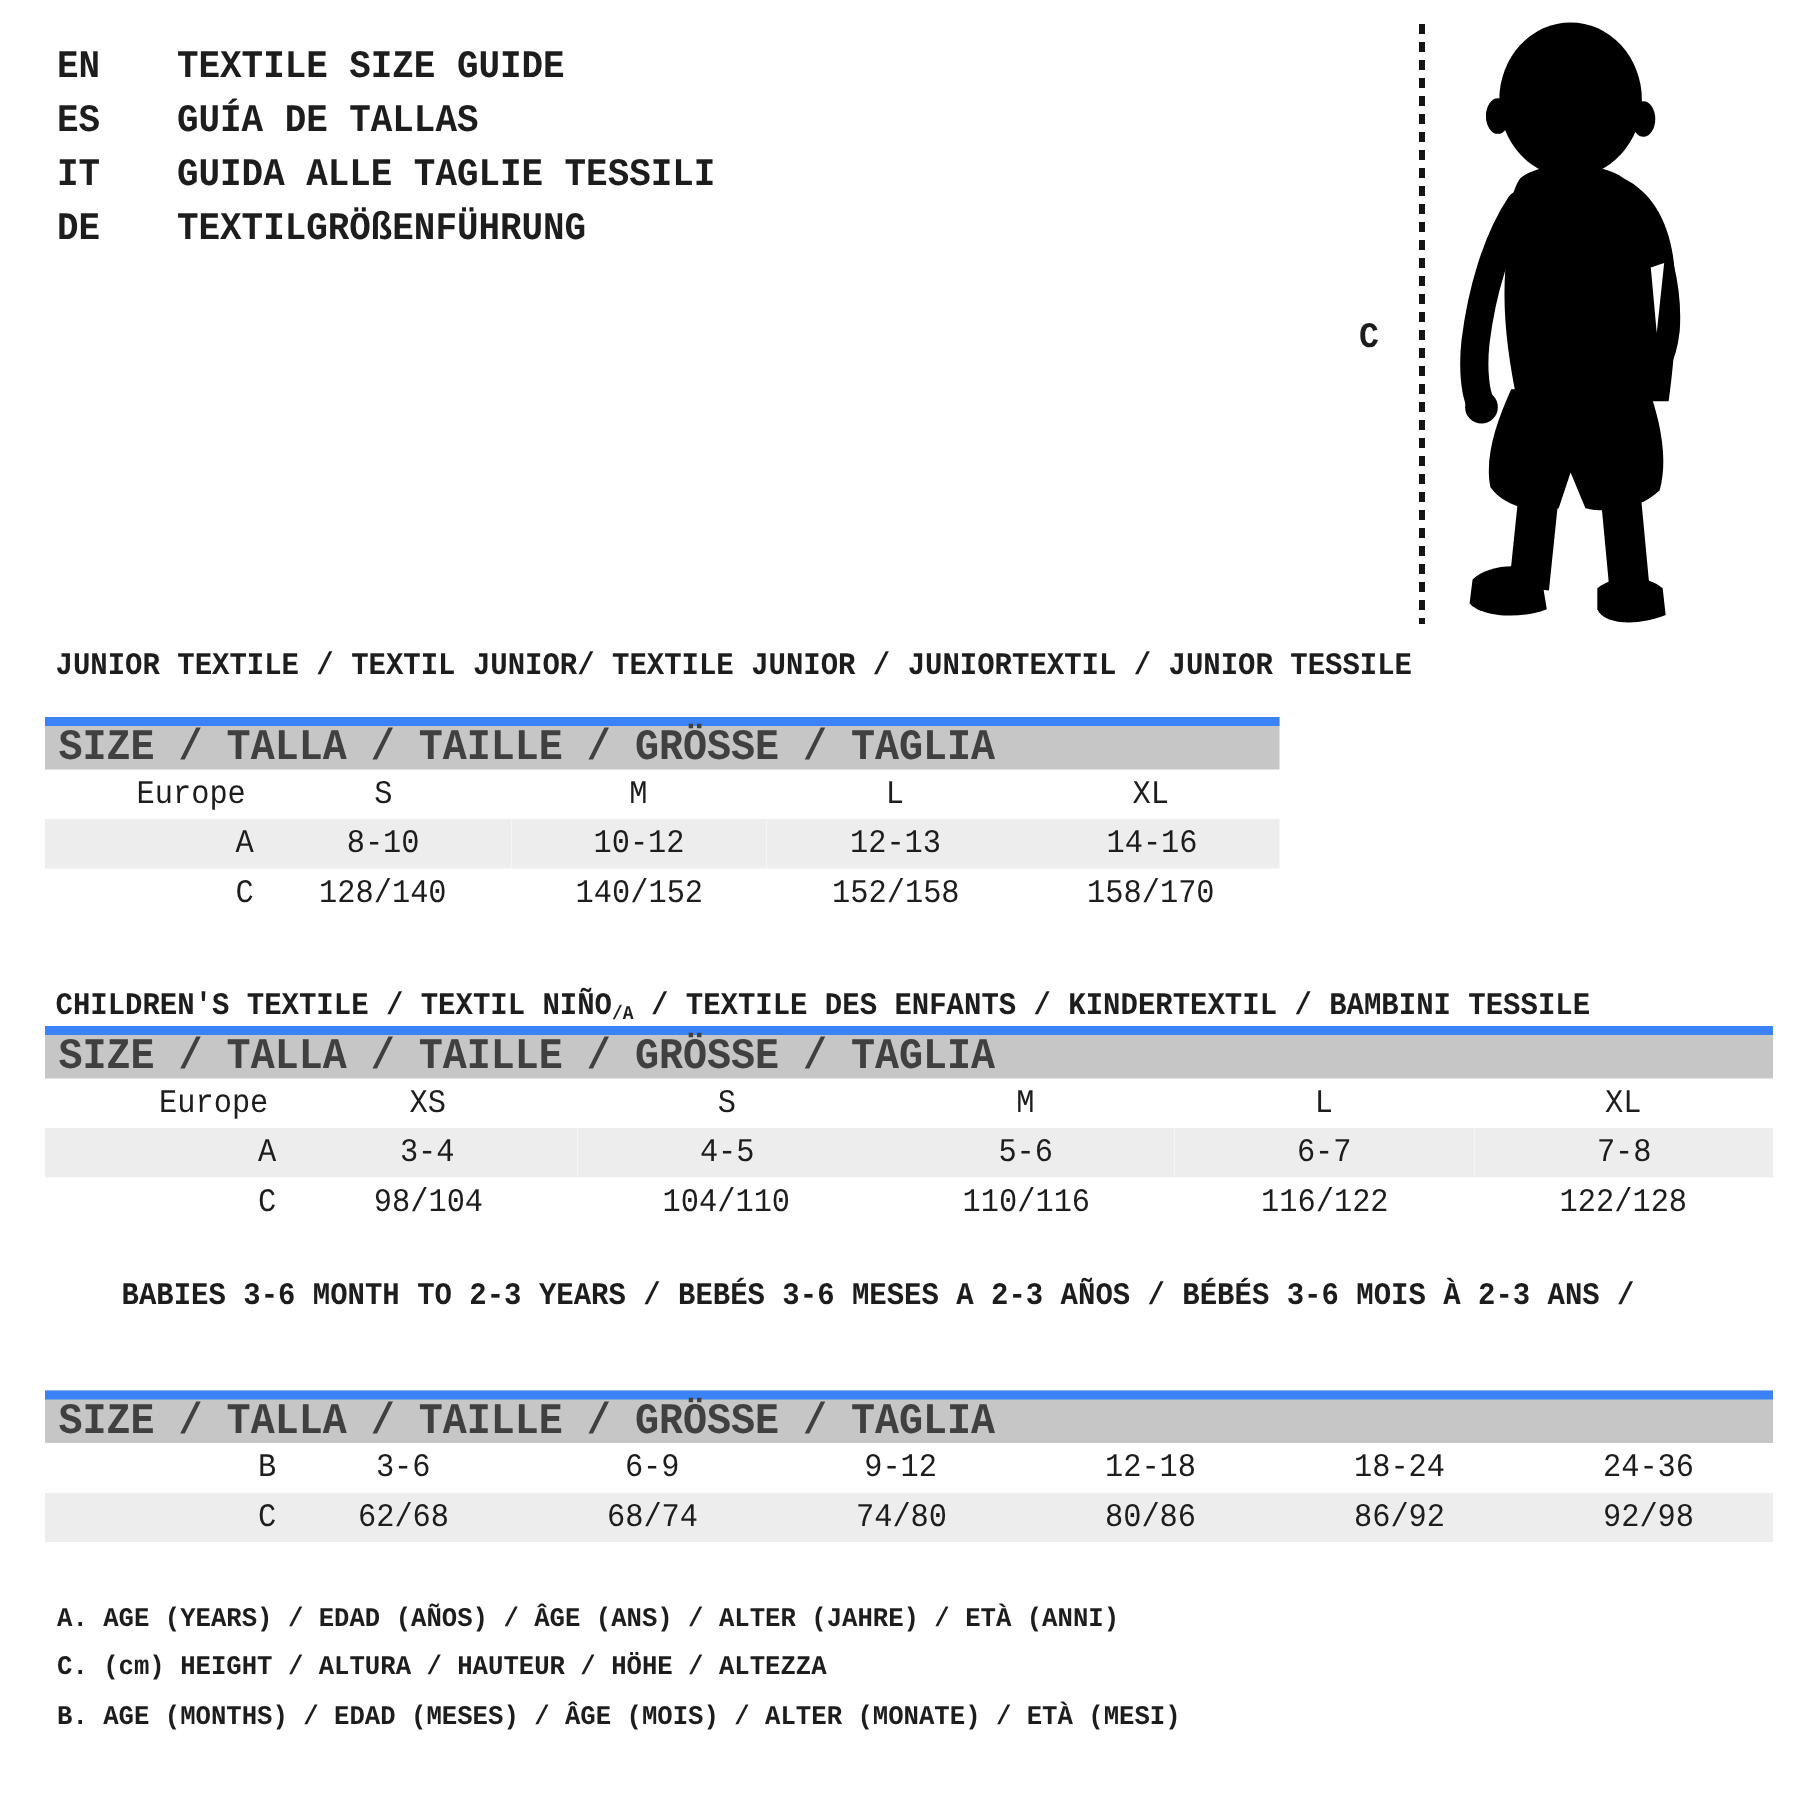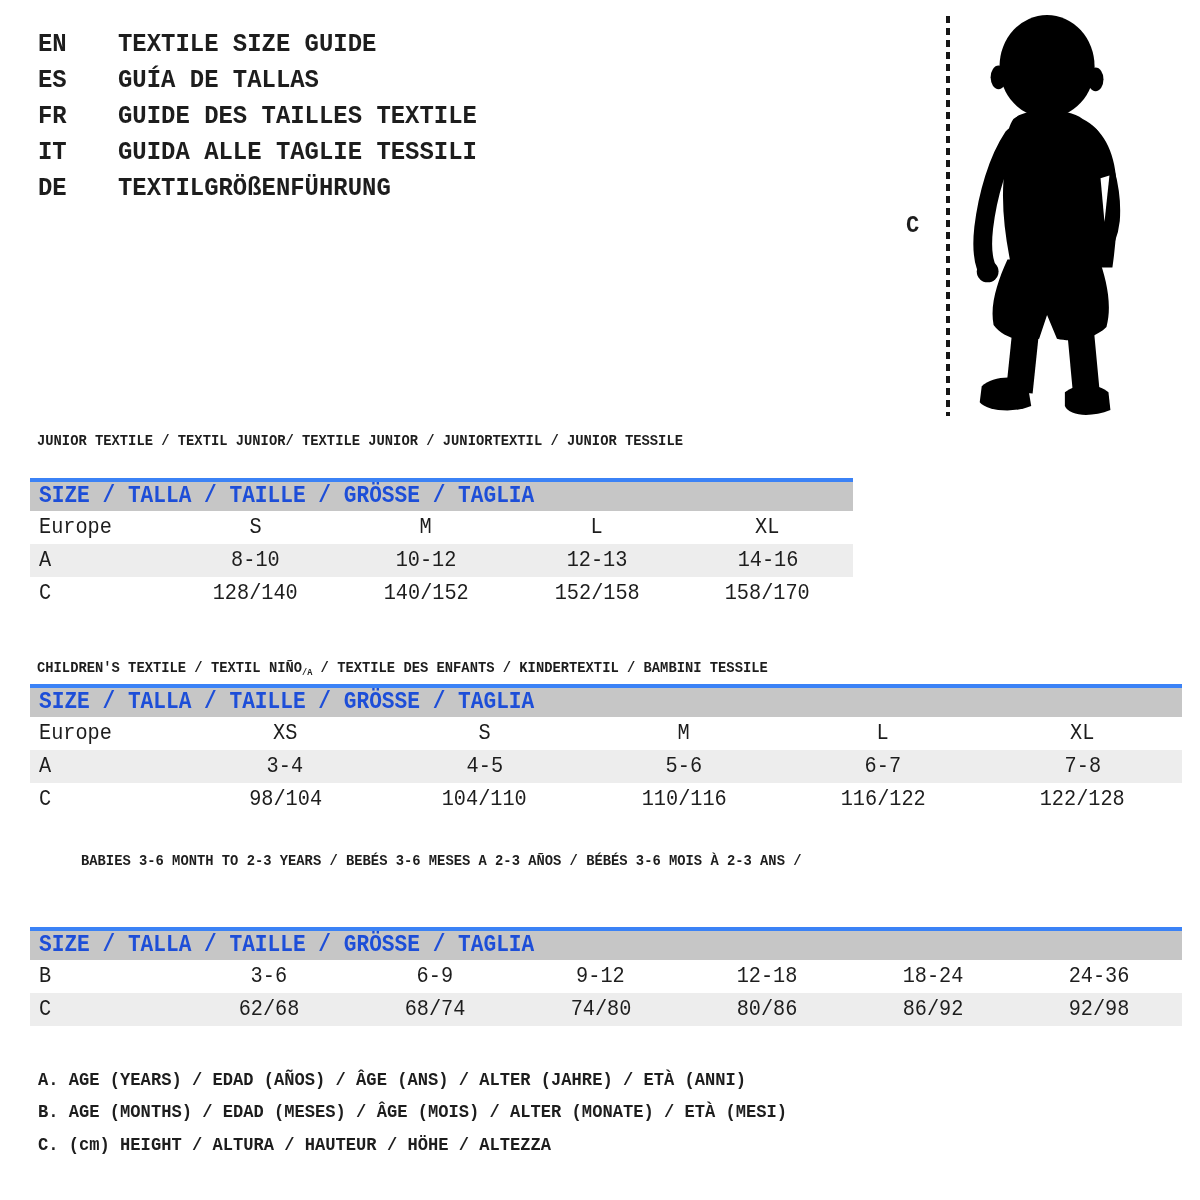--- a/index.html
+++ b/index.html
@@ -17,39 +17,39 @@
 
   
   .figure-c{position:absolute;left:906px;top:212px;font-weight:700;font-size:24px;}
   .dash-line{
     position:absolute;left:946px;top:16px;width:4px;height:400px;
     background:repeating-linear-gradient(to bottom,#151515 0 7px,transparent 7px 12px);
   }
   .toddler{position:absolute;left:966px;top:12px;width:174px;height:404px;}
 
   
-  .sec-title{position:absolute;left:37px;margin:0;font-size:15px;font-weight:700;}
+  .sec-title{position:absolute;left:37px;margin:0;font-size:21px;font-weight:700;}
   #junior-title{top:433px;}
   #children-title{top:660px;}
   #babies-title-1{top:853px;margin-left:44px;}
   #babies-title-2{top:886px;}
   .sub{font-size:0.62em;vertical-align:-0.28em;}
 
   
   .tablewrap{position:absolute;left:30px;}
   #junior-table{top:478px;width:823px;}
   #children-table{top:684px;width:1152px;}
   #babies-table{top:927px;width:1152px;}
   .size-bar{
-    height:29px;background:#c6c6c6;border-top:4px solid #3b82f6;
-    line-height:29px;padding-left:9px;font-size:23px;font-weight:700;color:#1d4ed8;
+    height:29px;background:#c6c6c6;border-top:6px solid #3b82f6;
+    line-height:29px;padding-left:9px;font-size:29px;font-weight:700;color:#404040;
   }
   .size-table{border-collapse:collapse;width:100%;table-layout:fixed;font-size:22px;color:#1d1d1d;}
   .size-table td{height:33px;text-align:center;padding:0;overflow:hidden;}
-  .size-table td:first-child{text-align:left;padding-left:9px;}
+  .size-table td:first-child{text-align:right;padding-left:9px;}
   .size-table tr.shade{background:#ededed;}
   #junior-table col.lbl{width:17%;}
   #children-table col.lbl{width:13.5%;}
   #babies-table col.lbl{width:13.5%;}
 
   
   .legend{position:absolute;left:38px;top:1064px;font-weight:700;font-size:18px;line-height:32.4px;}
   .legend .cond{transform:scaleX(0.95);}
 </style>
 </head>
@@ -58,24 +58,20 @@
 <div class="page">
 
   <section class="langs">
     <div class="lang-row">
       <span class="lang-code cond">EN</span>
       <span class="lang-title cond">TEXTILE SIZE GUIDE</span>
     </div>
     <div class="lang-row">
       <span class="lang-code cond">ES</span>
       <span class="lang-title cond">GUÍA DE TALLAS</span>
-    </div>
-    <div class="lang-row">
-      <span class="lang-code cond">FR</span>
-      <span class="lang-title cond">GUIDE DES TAILLES TEXTILE</span>
     </div>
     <div class="lang-row">
       <span class="lang-code cond">IT</span>
       <span class="lang-title cond">GUIDA ALLE TAGLIE TESSILI</span>
     </div>
     <div class="lang-row">
       <span class="lang-code cond">DE</span>
       <span class="lang-title cond">TEXTILGRÖßENFÜHRUNG</span>
     </div>
   </section>
@@ -221,17 +217,17 @@
             <td><span class="cond condc">80/86</span></td>
             <td><span class="cond condc">86/92</span></td>
             <td><span class="cond condc">92/98</span></td>
           </tr>
         </tbody>
     </table>
   </div>
 
   <section class="legend">
     <div><span class="cond">A. AGE (YEARS) / EDAD (AÑOS) / ÂGE (ANS) / ALTER (JAHRE) / ETÀ (ANNI)</span></div>
+    <div><span class="cond">C. (cm) HEIGHT / ALTURA / HAUTEUR / HÖHE / ALTEZZA</span></div>
     <div><span class="cond">B. AGE (MONTHS) / EDAD (MESES) / ÂGE (MOIS) / ALTER (MONATE) / ETÀ (MESI)</span></div>
-    <div><span class="cond">C. (cm) HEIGHT / ALTURA / HAUTEUR / HÖHE / ALTEZZA</span></div>
   </section>
 
 </div>
 
 </body></html>

